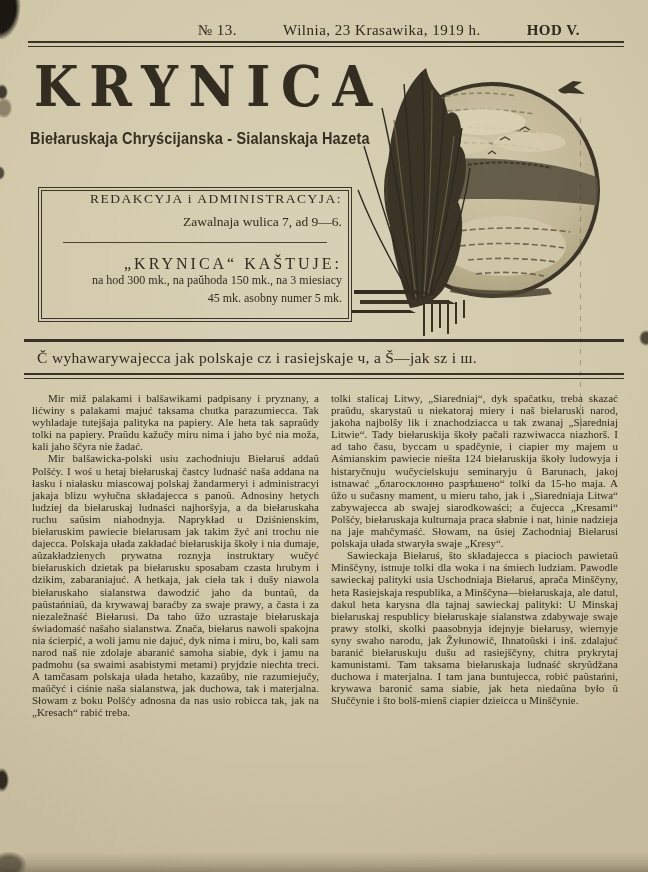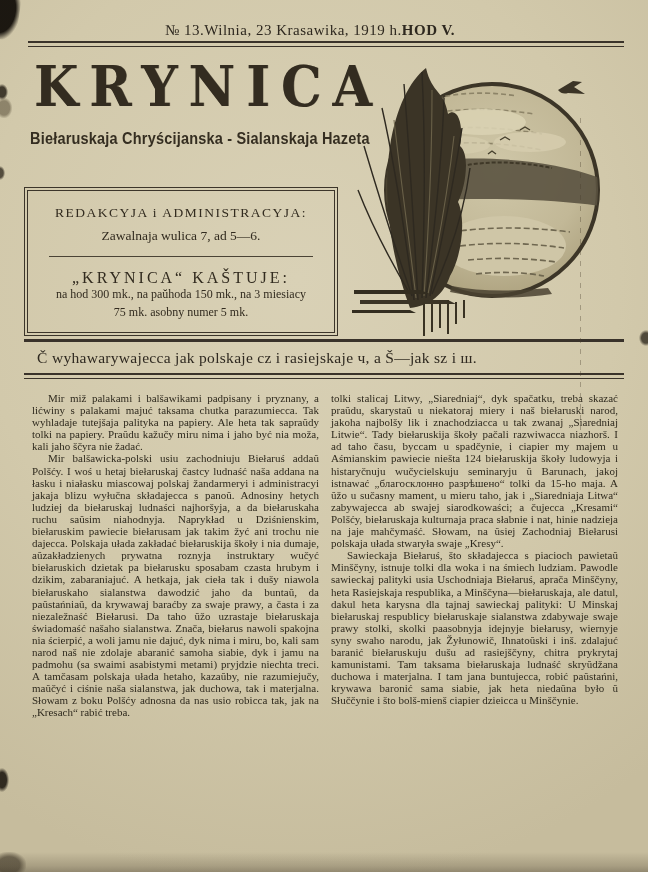--- a/index.html
+++ b/index.html
@@ -10,23 +10,23 @@
   html,body{margin:0;padding:0;background:#9a9078;}
   .page{
     position:relative;width:648px;height:872px;margin:0 auto;overflow:hidden;
     background:
       radial-gradient(ellipse 90% 70% at 46% 32%, #d9d1b6 0%, #d2c9ab 55%, #c6bc9d 100%);
     font-family:"Liberation Serif","DejaVu Serif",serif;
     color:var(--ink);
   }
   
   .hdr{
-    position:absolute;top:22px;left:30px;width:592px;
-    display:flex;justify-content:center;align-items:baseline;
-    font-size:15px;letter-spacing:0.5px;
+    position:absolute;top:22px;left:46px;width:592px;
+    display:flex;justify-content:flex-end;align-items:baseline;
+    font-size:15px;letter-spacing:0.5px;gap:46px;
   }
   .hdr .issue{padding-left:26px;}
   .hdr .year{padding-right:58px;font-weight:bold;}
   .hdr-rule{
     position:absolute;top:41px;left:28px;width:596px;height:3px;
     border-top:2px solid var(--rule);border-bottom:1px solid var(--rule);
   }
   
   .mast{position:absolute;top:54px;left:30px;width:322px;text-align:center;}
   .title{
@@ -37,23 +37,23 @@
     white-space:nowrap;margin-left:4px;
   }
   .subtitle{
     margin-top:16px;
     font-family:"Liberation Sans","DejaVu Sans",sans-serif;
     font-weight:bold;font-size:14.5px;letter-spacing:0.2px;
     color:#352e21;transform:scaleY(1.12);white-space:nowrap;
   }
   
   .infobox{
-    position:absolute;top:187px;left:24px;width:294px;
+    position:absolute;top:187px;left:38px;width:294px;
     border:4px double #3c352a;
-    padding:14px 6px 12px 6px;text-align:center;color:#322b1f;
+    padding:0 6px 12px 6px;text-align:right;color:#322b1f;
   }
   .ib-l1{font-size:13.5px;letter-spacing:1.5px;}
   .ib-l2{font-size:13.5px;margin-top:7px;}
   .ib-div{border:none;border-top:1px solid #4a4335;width:90%;margin:12px auto 12px auto;}
   .ib-l3{font-size:16px;letter-spacing:3px;}
   .ib-l4{font-size:12px;margin-top:0;}
   .ib-l5{font-size:12px;margin-top:3px;}
   
   .vignette{position:absolute;top:50px;left:352px;width:252px;height:290px;}
   
@@ -105,25 +105,25 @@
   </div>
   <div class="hdr-rule"></div>
 
   <div class="mast">
     <div class="title">KRYNICA</div>
     <div class="subtitle">Biełaruskaja Chryścijanska - Sialanskaja Hazeta</div>
   </div>
 
   <div class="infobox">
     <div class="ib-l1">REDAKCYJA i ADMINISTRACYJA:</div>
-    <div class="ib-l2">Zawalnaja wulica 7, ad 5—6.</div>
+    <div class="ib-l2">Zawalnaja wulica 7, ad 9—6.</div>
     <hr class="ib-div">
     <div class="ib-l3">„KRYNICA“ KAŠTUJE:</div>
     <div class="ib-l4">na hod 300 mk., na paŭhoda 150 mk., na 3 miesiacy</div>
-    <div class="ib-l5">75 mk. asobny numer 5 mk.</div>
+    <div class="ib-l5">45 mk. asobny numer 5 mk.</div>
   </div>
 
   <svg class="vignette" viewBox="0 0 252 290" aria-hidden="true">
     <defs>
       <radialGradient id="pond" cx="52%" cy="40%" r="62%">
         <stop offset="0%" stop-color="#cfc7a8"></stop>
         <stop offset="65%" stop-color="#c2b897"></stop>
         <stop offset="100%" stop-color="#ada27f"></stop>
       </radialGradient>
       <clipPath id="circ">

